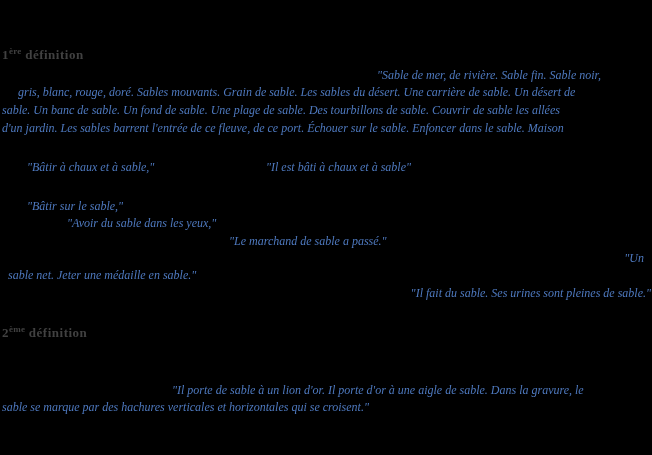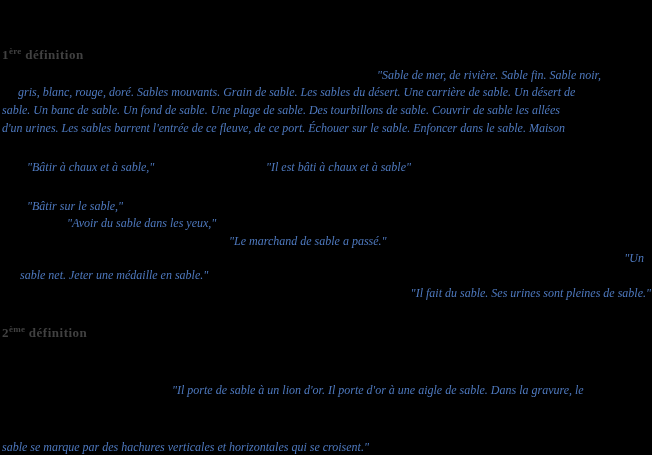--- a/index.html
+++ b/index.html
@@ -56,24 +56,24 @@
   </div>
 
   <div class="heading heading-2">
     <span>2</span><sup>ème</sup>
     <span>définition</span>
   </div>
 
 <span class="quote" style="top: 69px; left: 377px;">"Sable de mer, de rivière. Sable fin. Sable noir,</span>
     <span class="quote" style="top: 86px; left: 18px;">gris, blanc, rouge, doré. Sables mouvants. Grain de sable. Les sables du désert. Une carrière de sable. Un désert de</span>
     <span class="quote" style="top: 104px; left: 2px; text-align: right;">sable. Un banc de sable. Un fond de sable. Une plage de sable. Des tourbillons de sable. Couvrir de sable les allées</span>
-    <span class="quote" style="top: 122px; left: 2px;">d'un urines. Les sables barrent l'entrée de ce fleuve, de ce port. Échouer sur le sable. Enfoncer dans le sable. Maison</span>
+    <span class="quote" style="top: 122px; left: 2px;">d'un jardin. Les sables barrent l'entrée de ce fleuve, de ce port. Échouer sur le sable. Enfoncer dans le sable. Maison</span>
     <span class="quote" style="top: 161px; left: 27px;">"Bâtir à chaux et à sable,"</span>
     <span class="quote" style="top: 161px; left: 266px;">"Il est bâti à chaux et à sable"</span>
     <span class="quote" style="top: 200px; left: 27px;">"Bâtir sur le sable,"</span>
     <span class="quote" style="top: 217px; left: 67px;">"Avoir du sable dans les yeux,"</span>
     <span class="quote" style="top: 235px; left: 229px;">"Le marchand de sable a passé."</span>
     <span class="quote" style="top: 252px; right: 8px;">"Un</span>
-    <span class="quote" style="top: 269px; left: 20px;">sable net. Jeter une médaille en sable."</span>
+    <span class="quote" style="top: 269px; left: 8px;">sable net. Jeter une médaille en sable."</span>
     <span class="quote" style="top: 287px; right: 1px;">"Il fait du sable. Ses urines sont pleines de sable."</span>
     <span class="quote" style="top: 384px; left: 172px;">"Il porte de sable à un lion d'or. Il porte d'or à une aigle de sable. Dans la gravure, le</span>
-    <span class="quote" style="top: 401px; left: 2px; margin-top: 40px;">sable se marque par des hachures verticales et horizontales qui se croisent."</span>
+    <span class="quote" style="top: 401px; left: 2px;">sable se marque par des hachures verticales et horizontales qui se croisent."</span>
   </div>
 
 </body></html>

